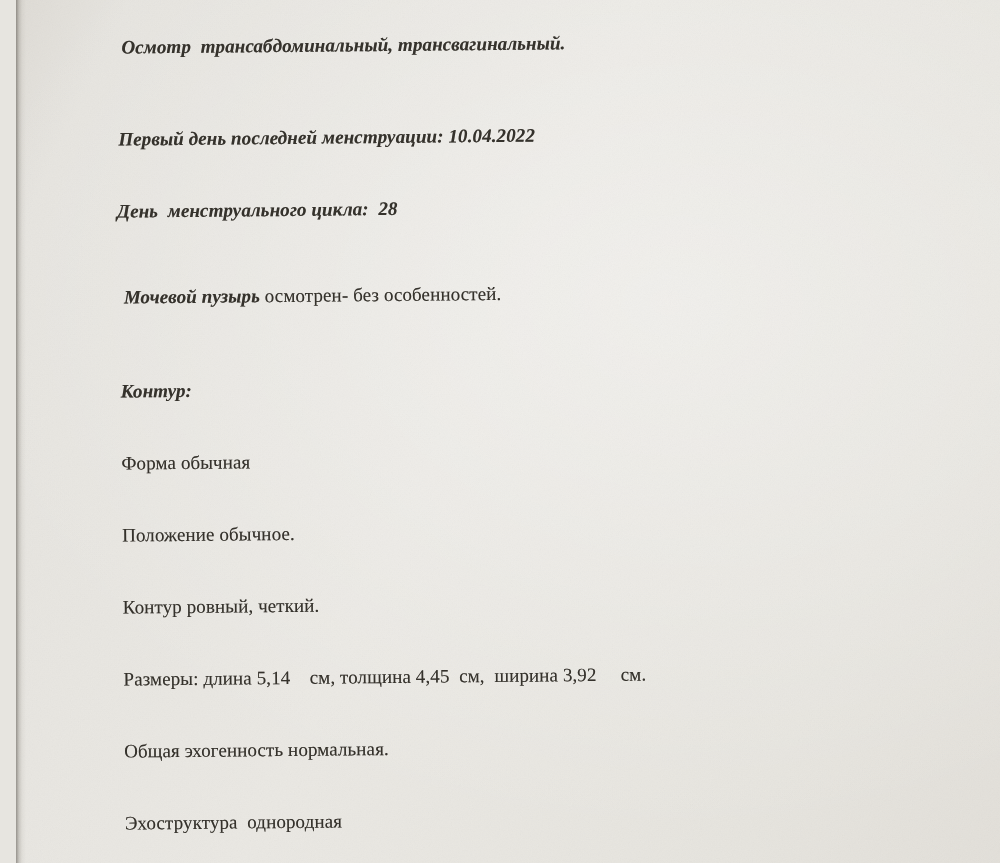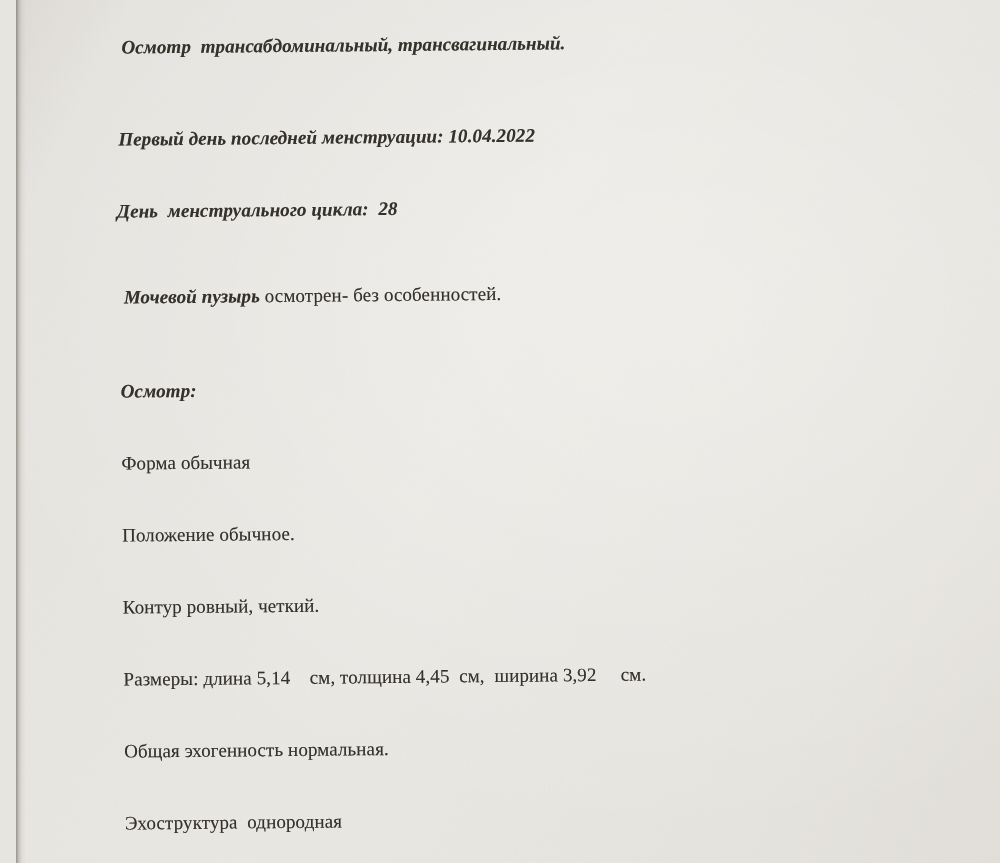--- a/index.html
+++ b/index.html
@@ -73,21 +73,21 @@
     </div>
     <div class="ln bi ind4">
       <span>День  менструального цикла:  28</span>
     </div>
 
     <div class="ln ind10 mt14">
       <span class="bi">Мочевой пузырь</span><span> осмотрен- без особенностей.</span>
     </div>
 
     <div class="ln bi ind6 mt22">
-      <span>Осмотр:</span>
+      <span>Контур:</span>
     </div>
     <div class="ln ind6">
       <span>Форма обычная</span>
     </div>
     <div class="ln ind6">
       <span>Положение обычное.</span>
     </div>
     <div class="ln ind6">
       <span>Контур ровный, четкий.</span>
     </div>

